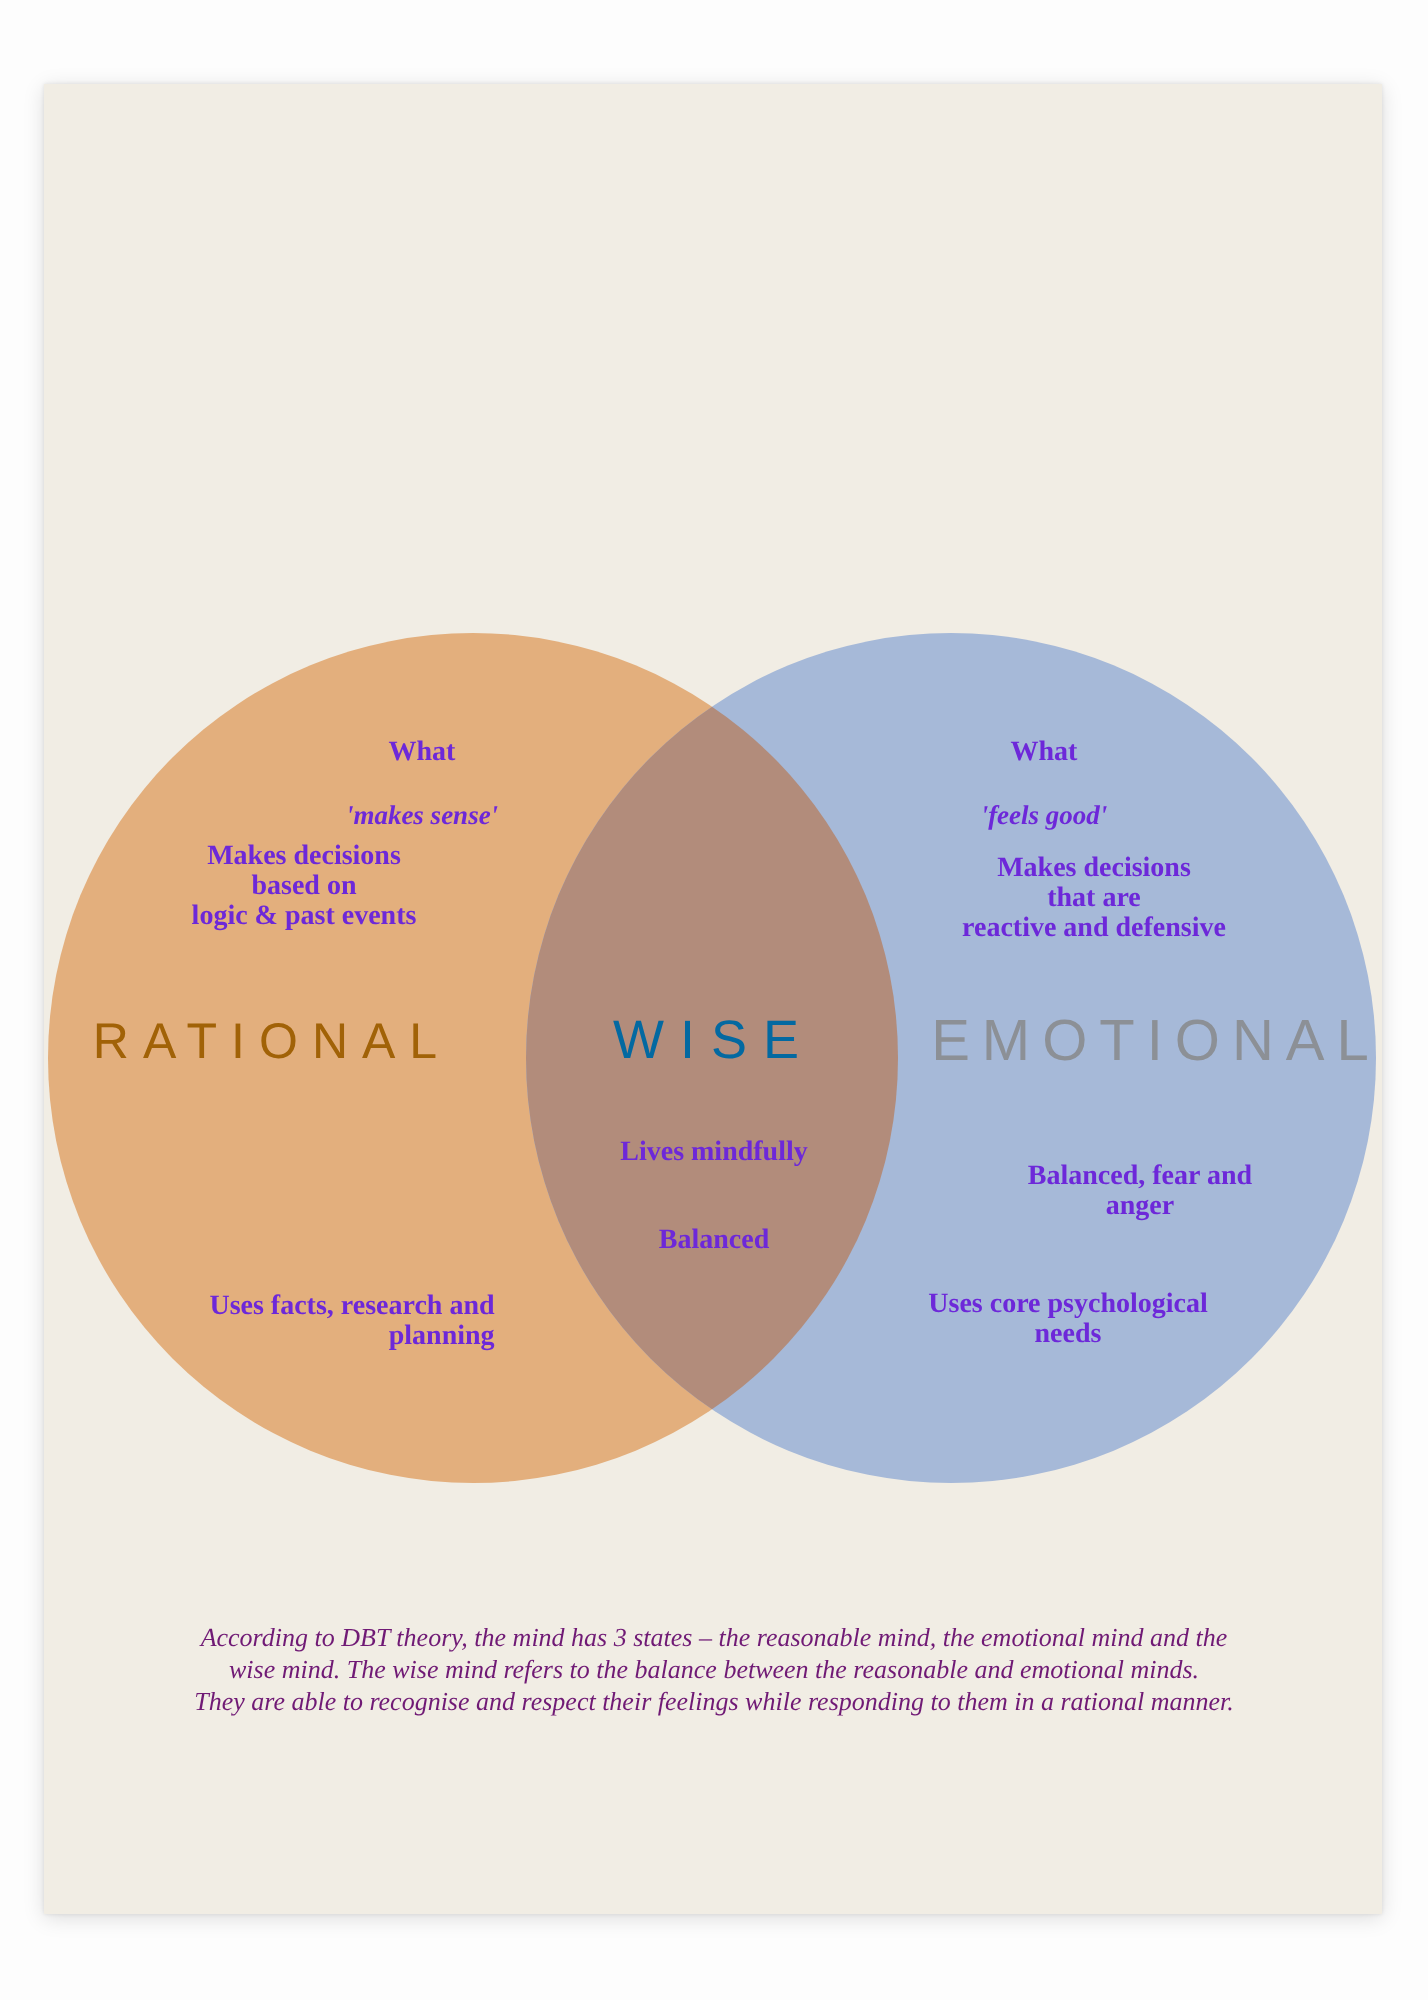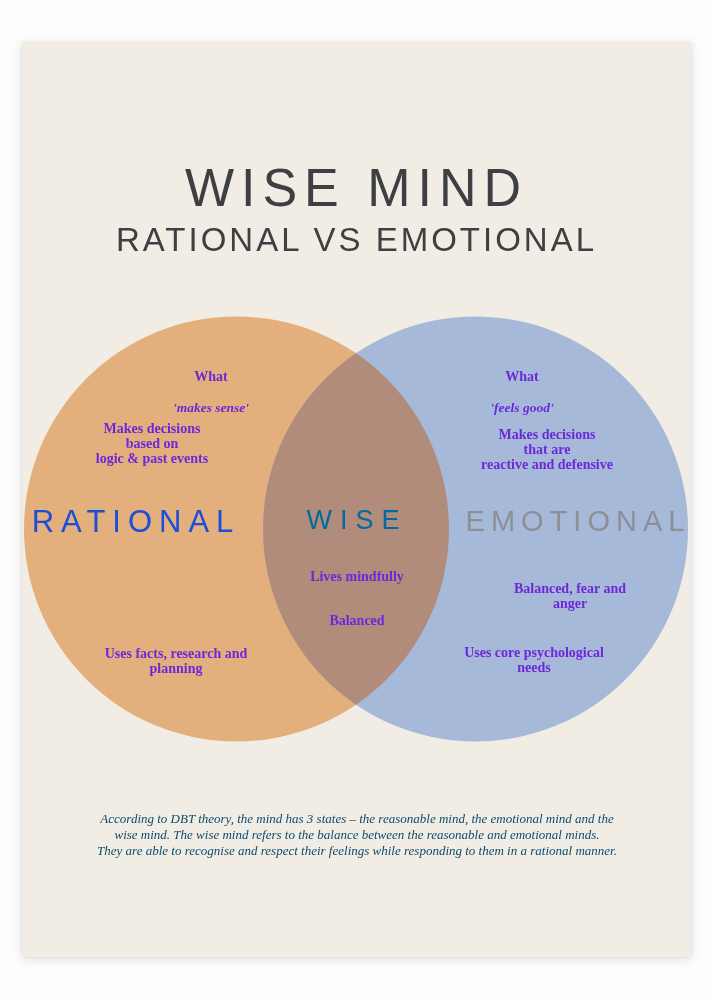--- a/index.html
+++ b/index.html
@@ -52,67 +52,63 @@
   .quote{
     font-style:italic;
     font-size:13.5px;
     line-height:17px;
   }
   .circle-label{
     font-family:"Liberation Sans", sans-serif;
     font-weight:400;
     white-space:nowrap;
   }
-  .label-rational{font-size:31px;letter-spacing:7px;color:#1d4ed8;text-align:center;}
+  .label-rational{font-size:25px;letter-spacing:7px;color:#a16207;text-align:center;}
   .label-wise{font-size:27px;letter-spacing:8px;color:#0369a1;}
   .label-emotional{font-size:29px;letter-spacing:6px;color:#8c9096;}
   .footer-note{
     position:absolute;
     left:335px;top:769px;
     transform:translateX(-50%);
     text-align:center;
     white-space:pre-line;
     font-style:italic;
     font-weight:400;
     font-size:13px;
     line-height:16px;
-    color:#0c4a6e;
+    color:#701a75;
     width:640px;
   }
 </style>
 </head>
 <body>
 
 <div class="poster">
 
-  <div class="title-wrap">
-    <div class="main-title">WISE MIND</div>
-    <div class="sub-title">RATIONAL VS EMOTIONAL</div>
-  </div>
 
   <svg class="venn-svg" width="669" height="915" viewBox="0 0 669 915">
     <defs>
       <clipPath id="clipLeft">
           <circle cx="214.5" cy="487" r="212.5"></circle>
         </clipPath>
     </defs>
     <circle cx="214.5" cy="487" r="212.5" fill="#e3af7d"></circle>
     <circle cx="453.5" cy="487" r="212.5" fill="#a6b9d8"></circle>
     <circle cx="453.5" cy="487" r="212.5" clip-path="url(#clipLeft)" fill="#b28c7b"></circle>
   </svg>
 
   <div class="txt" style="left:189px;top:312px;">
     <div>What</div>
     <div class="quote">'makes sense'</div>
   </div>
   <div class="txt" style="left:130px;top:379px;">Makes decisions
 based on
 logic &amp; past events</div>
   <div class="txt circle-label label-rational" style="left:114px;top:472px;">RATIONAL</div>
-  <div class="txt" style="left:154px;top:604px;">Uses facts, research and
+  <div class="txt" style="left:154px;top:604px;text-align:right;">Uses facts, research and
 planning</div>
 
   <div class="txt circle-label label-wise" style="left:335px;top:471px;">WISE</div>
   <div class="txt" style="left:335px;top:527px;">Lives mindfully</div>
   <div class="txt" style="left:335px;top:571px;">Balanced</div>
 
   <div class="txt" style="left:500px;top:312px;">
     <div>What</div>
     <div class="quote">'feels good'</div>
   </div>

